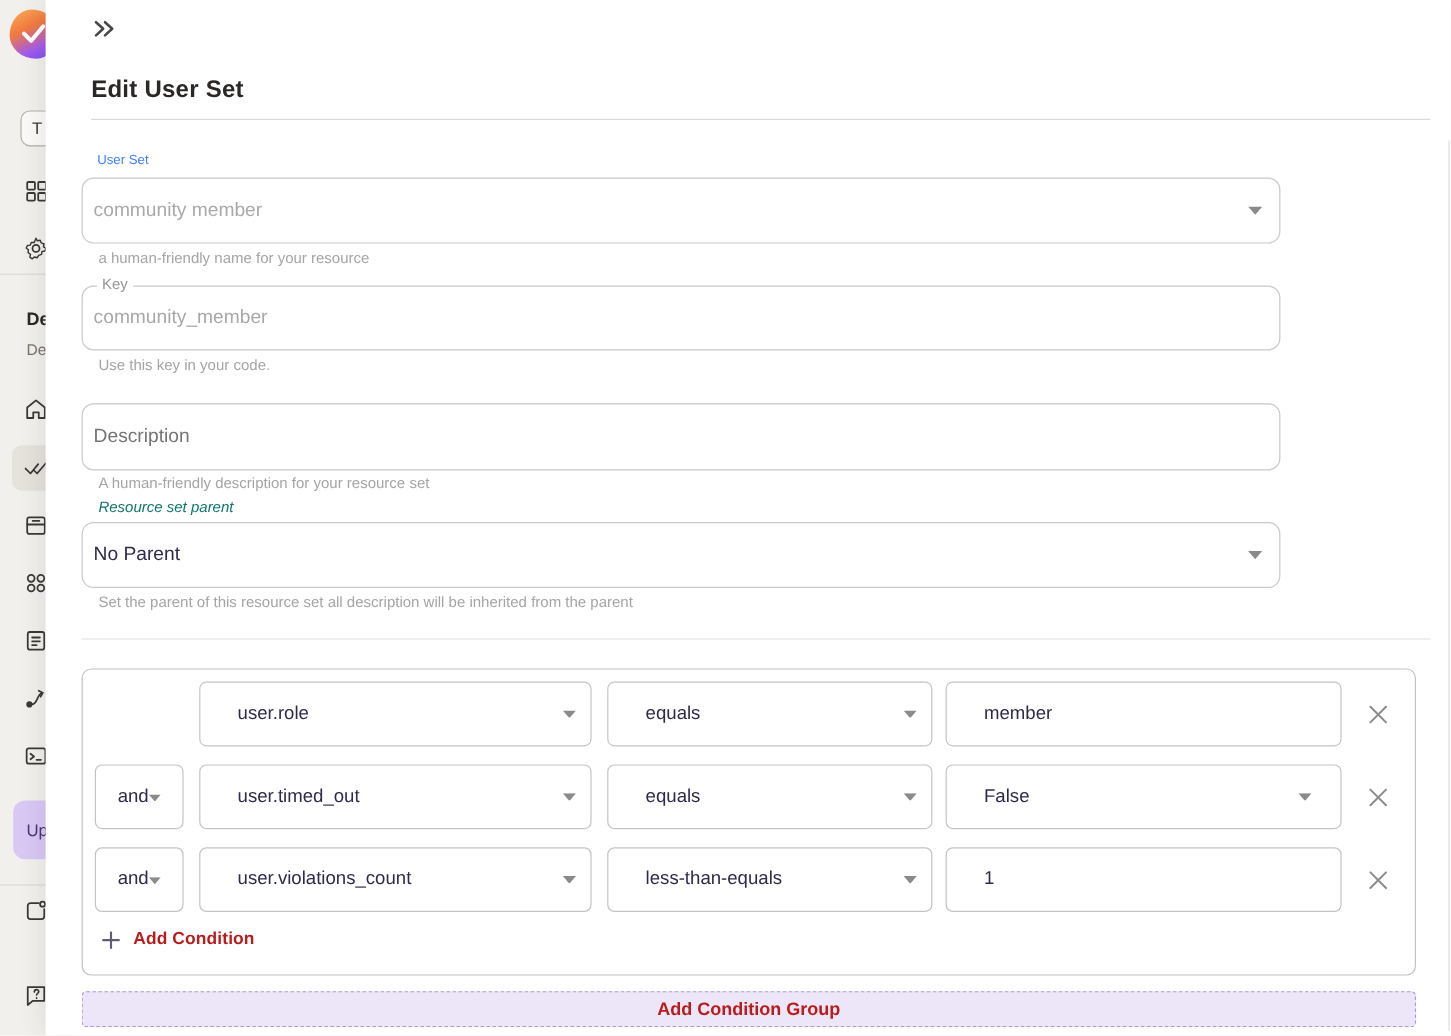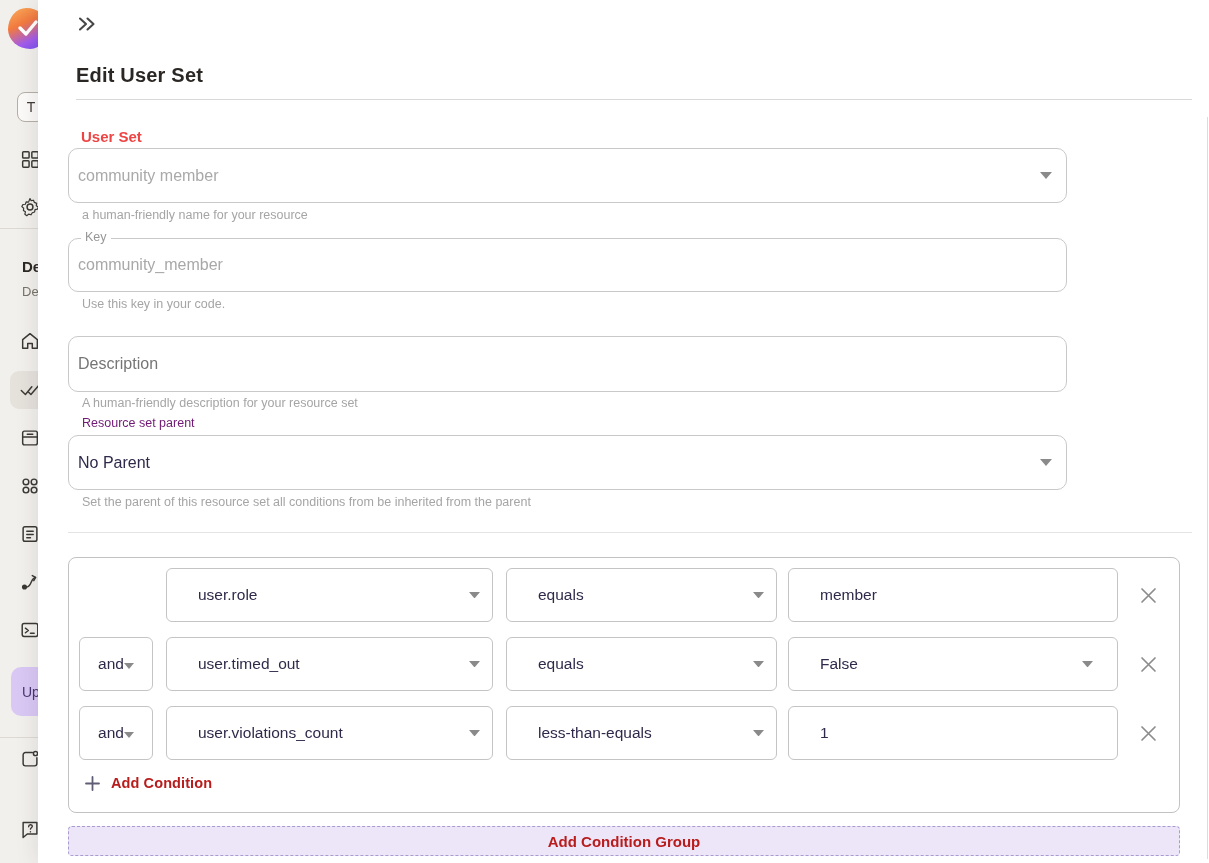--- a/index.html
+++ b/index.html
@@ -29,22 +29,22 @@
   
   #drawer { position:absolute; left:38px; top:0; width:1171px; height:863px; background:#fff;
             box-shadow:0 0 22px rgba(40,30,60,.12); }
   .collapse-btn { position:absolute; left:36px; top:11px; width:26px; height:26px; display:flex;
                   align-items:center; justify-content:center; cursor:pointer; }
   .title { position:absolute; left:38px; top:64px; font-size:20px; font-weight:700; color:#2b2724; letter-spacing:.2px; }
   .hr { position:absolute; height:1px; background:#d9d9d9; }
   .hr1 { left:38px; right:17px; top:99px; }
   .hr2 { left:30px; right:17px; top:532px; background:#e4e4e4; }
 
-  .lbl-sm  { position:absolute; font-size:15px; color:#ef4444;font-weight:bold; }
-  .lbl-drk { position:absolute; font-size:12.5px; color:#701a75; }
+  .lbl-sm  { position:absolute; font-size:11px; color:#3b82f6; }
+  .lbl-drk { position:absolute; font-size:12.5px; color:#0f766e;font-style:italic; }
   .helper  { position:absolute; font-size:12.5px; color:#a5a5a5; }
 
   .bigfield { position:absolute; left:30px; width:999px; background:#fff; border:1px solid #c9c9c9;
               border-radius:10px; display:flex; align-items:center; padding:0 9px; }
   .bigfield .chev { position:absolute; right:14px; }
   .ph-gray { color:#a9a9a9; font-size:16px; }
   .val-dark { color:#2f2a4a; font-size:16px; }
   .notch-label { position:absolute; top:-9px; left:12px; background:#fff; padding:0 4px;
                  font-size:12.5px; color:#969696; }
   input.flat { border:none; outline:none; background:transparent; width:100%; font:inherit; }
@@ -210,21 +210,21 @@
 
   <div class="lbl-drk" style="left:44px; top:416px">Resource set parent</div>
   <div class="bigfield" style="top:435px; height:55px">
     <span class="val-dark">No Parent</span>
     <span class="chev">
       <svg width="12" height="7" viewBox="0 0 12 7">
           <path d="M0 0h12L6 7z" fill="#8a8a8a"></path>
         </svg>
     </span>
   </div>
-  <div class="helper" style="left:44px; top:495px">Set the parent of this resource set all conditions from be inherited from the parent</div>
+  <div class="helper" style="left:44px; top:495px">Set the parent of this resource set all description will be inherited from the parent</div>
 
   <div class="hr hr2"></div>
 
   <div class="group">
 
     <div class="crow" style="top:10px">
       <div class="cbox attr-box">
         <span>user.role</span>
         <span class="chev">
           <svg width="11" height="6.5" viewBox="0 0 12 7">

